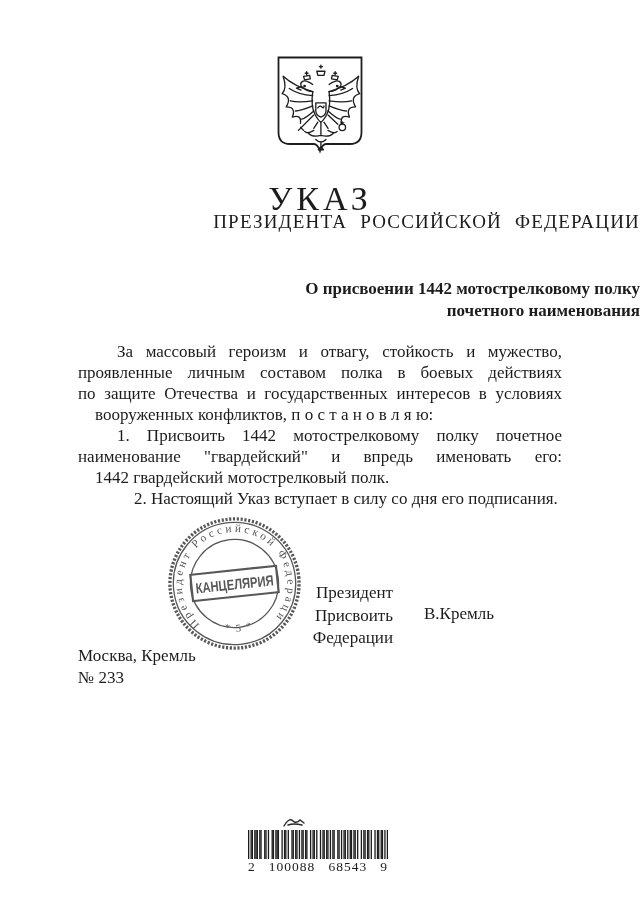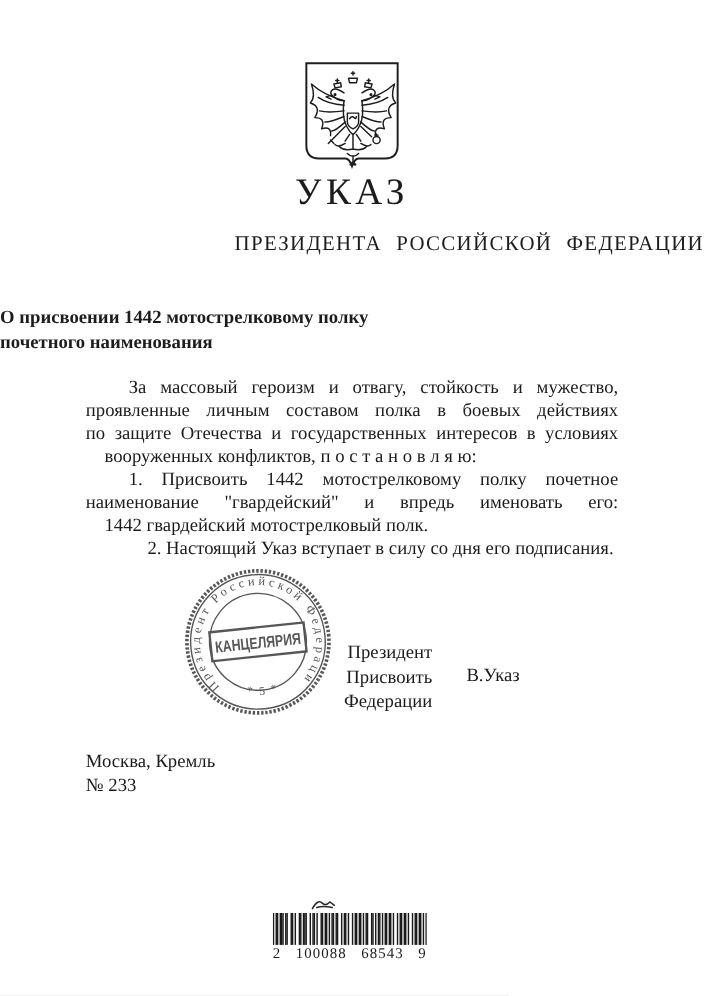--- a/index.html
+++ b/index.html
@@ -10,30 +10,30 @@
     background: #ffffff;
     margin: 0 auto;
     font-family: "Liberation Serif", "DejaVu Serif", serif;
     color: #1c1c1c;
     overflow: hidden;
   }
   
   .emblem { position: absolute; left: 277px; top: 56px; width: 86px; height: 100px; }
   
   .ukaz-title {
-    position: absolute; left: 0; top: 156px; width: 100%;
+    position: absolute; left: 0; top: 180px; width: 100%;
     text-align: center; font-size: 34px; letter-spacing: 4px; font-weight: 400;
   }
   .ukaz-subtitle {
     position: absolute; left: 0; top: 211px; width: 100%;
     text-align: right; font-size: 19px; letter-spacing: 1.2px; word-spacing: 7px;
   }
   .decree-title {
     position: absolute; left: 0; top: 278px; width: 100%;
-    text-align: left; font-weight: bold; font-size: 17px; line-height: 22px;
+    text-align: right; font-weight: bold; font-size: 17px; line-height: 22px;
   }
   
   .body-text {
     position: absolute; left: 78px; top: 341px; width: 484px;
     font-size: 17px; line-height: 21px;
   }
   .body-line { text-align: justify; text-align-last: justify; white-space: normal; }
   .body-line.last { text-align-last: left; margin-left: 17px; }
   .body-line.indent { text-indent: 39px; }
   
@@ -43,21 +43,21 @@
   }
   .sig-name { position: absolute; left: 424px; top: 604px; font-size: 17px; }
   
   .stamp {
     position: absolute; left: 166px; top: 515px; width: 137px; height: 137px;
     opacity: 0.88; transform: rotate(-6deg);
   }
   
   .footer-block {
     position: absolute; left: 78px; top: 645px;
-    font-size: 17px; line-height: 21.5px; margin-top: 36px;
+    font-size: 17px; line-height: 21.5px;
   }
   
   .barcode-block { position: absolute; left: 246px; top: 813px; width: 144px; }
   .barcode-squiggle { display: block; margin-left: 34px; height: 17px; }
   .barcode-bars { display: block; margin-left: 2px; }
   .barcode-digits {
     display: flex; justify-content: space-between;
     width: 140px; margin-left: 2px; margin-top: 0px;
     font-size: 13.5px; letter-spacing: 1px;
     font-family: "Liberation Serif", serif;
@@ -151,21 +151,21 @@
       </text>
       <rect x="26" y="56.5" width="88" height="27" fill="#ffffff" fill-opacity="0.55" stroke="#404040" stroke-width="2.2"></rect>
       <text x="70" y="76" text-anchor="middle" font-family="Liberation Sans, sans-serif" font-weight="bold" font-size="15" fill="#404040" textLength="80" lengthAdjust="spacingAndGlyphs">КАНЦЕЛЯРИЯ</text>
     </svg>
   </div>
 
   <div class="sig-block">
     <div>Президент</div>
     <div>Присвоить Федерации</div>
   </div>
-  <div class="sig-name">В.Указ</div>
+  <div class="sig-name">В.Кремль</div>
 
   <div class="footer-block">
     <div>Москва, Кремль</div>
     <div>№ 233</div>
   </div>
 
   <div class="barcode-block">
     <svg class="barcode-squiggle" width="30" height="17" viewBox="0 0 30 17">
       <path d="M4,13 Q9,4 13,8 Q16,11 20,7 L24,10 M8,12 q6,-2 14,0" stroke="#2a2a2a" stroke-width="1.4" fill="none" stroke-linecap="round"></path>
     </svg>

